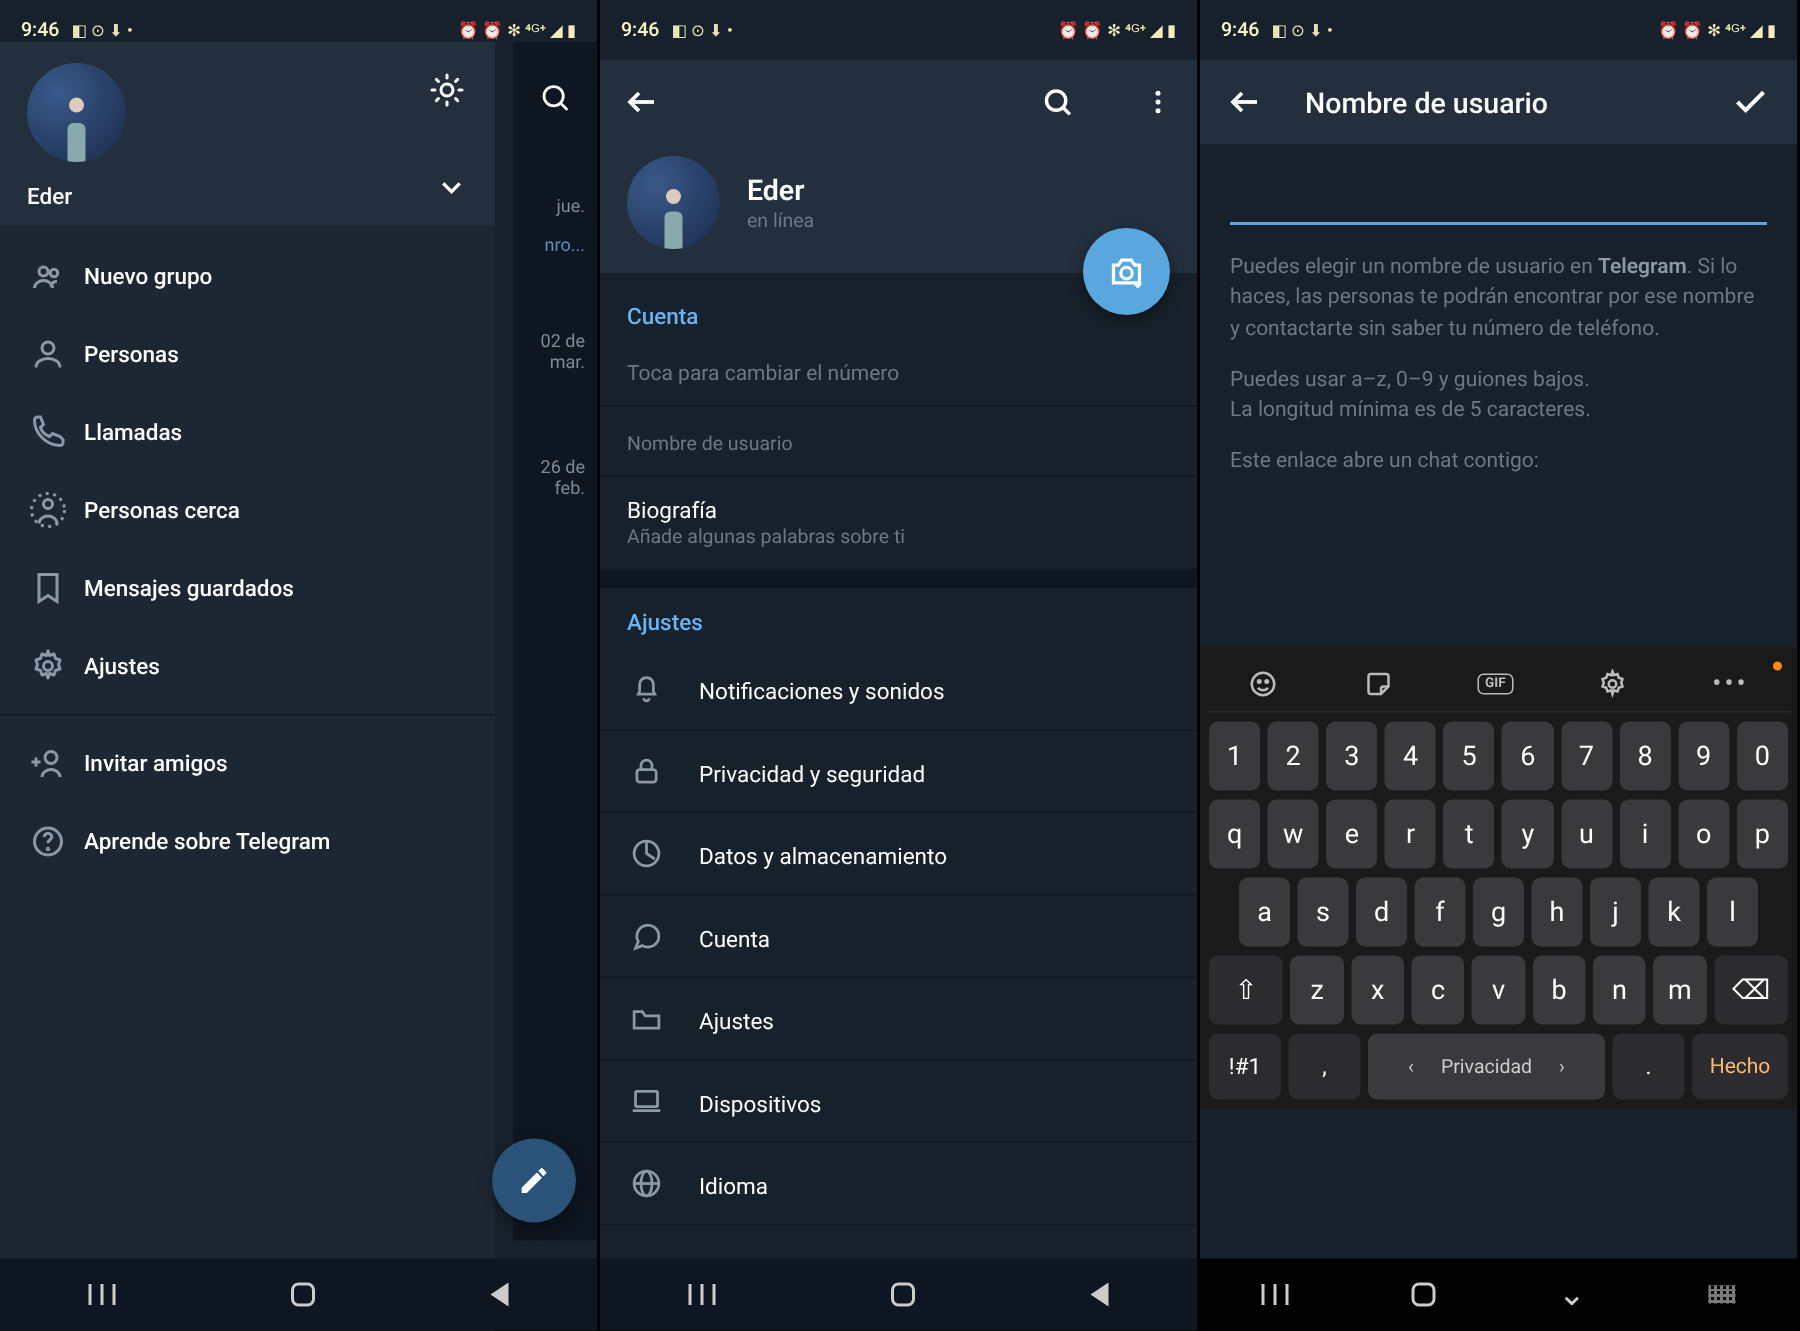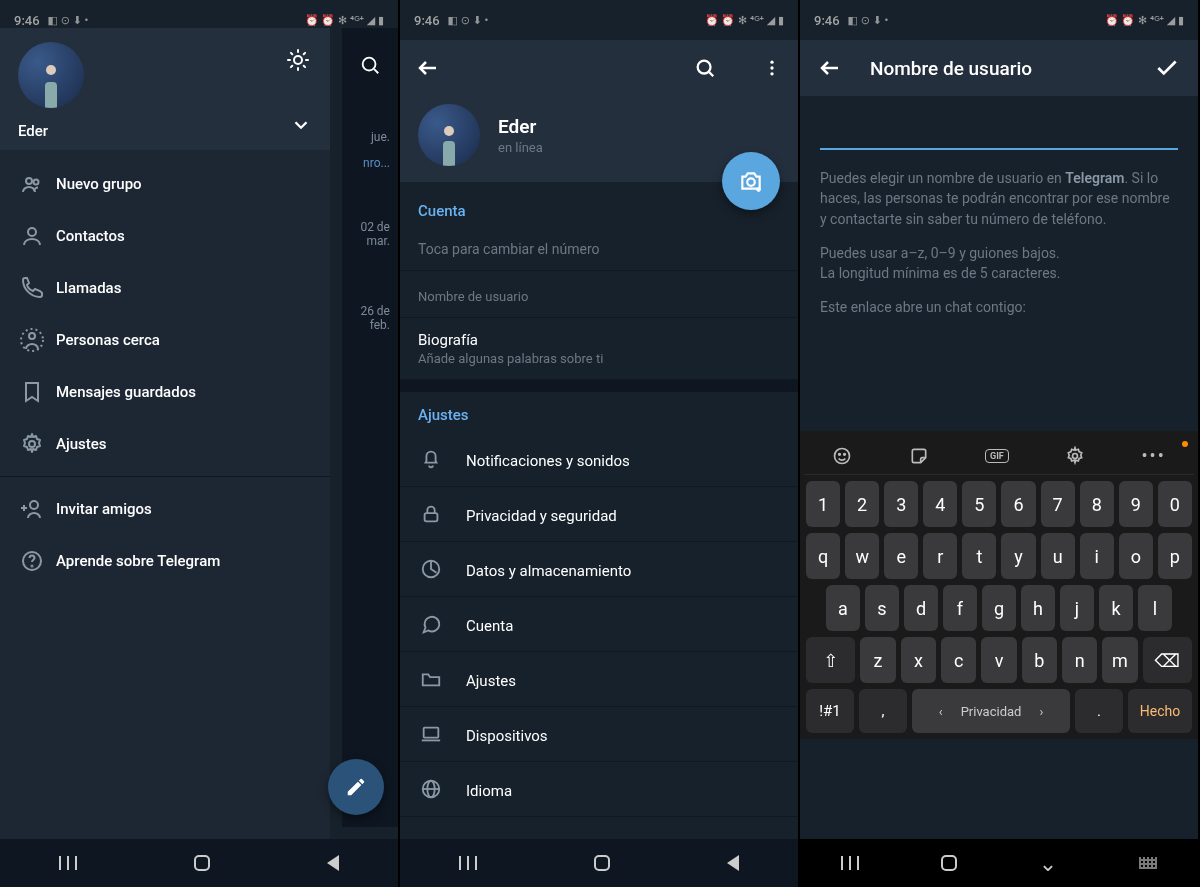--- a/index.html
+++ b/index.html
@@ -19,21 +19,21 @@
     display: flex;
     flex-direction: column;
     position: relative;
   }
   .statusbar {
     height: 40px;
     background: #17212b;
     display: flex;
     align-items: center;
     padding: 0 14px;
-    color: #a3a3a3;
+    color: #fef9c3;
     font-size: 13px;
     font-weight: 500;
   }
   .statusbar .time { flex: 0 0 auto; }
   .statusbar .status-icons { margin-left: auto; display: flex; gap: 2px; align-items: center; font-size: 11px; }
   .status-icons span { opacity: 0.95; }
 
   
   .p1-drawer {
     width: 330px;
@@ -287,21 +287,21 @@
           </span>
         <span>Nuevo grupo</span>
       </div>
       <div class="drawer-item">
         <span class="ico">
             <svg width="24" height="24" viewBox="0 0 24 24" fill="none" stroke="#8b98a5" stroke-width="2">
               <circle cx="12" cy="8" r="4"></circle>
               <path d="M4 21c0-4 4-6 8-6s8 2 8 6"></path>
             </svg>
           </span>
-        <span>Contactos</span>
+        <span>Personas</span>
       </div>
       <div class="drawer-item">
         <span class="ico">
             <svg width="24" height="24" viewBox="0 0 24 24" fill="none" stroke="#8b98a5" stroke-width="2">
               <path d="M22 17v2a2 2 0 01-2 2c-9 0-17-8-17-17a2 2 0 012-2h2l2 5-2 2c1 3 3 5 6 6l2-2 5 2z"></path>
             </svg>
           </span>
         <span>Llamadas</span>
       </div>
       <div class="drawer-item">

